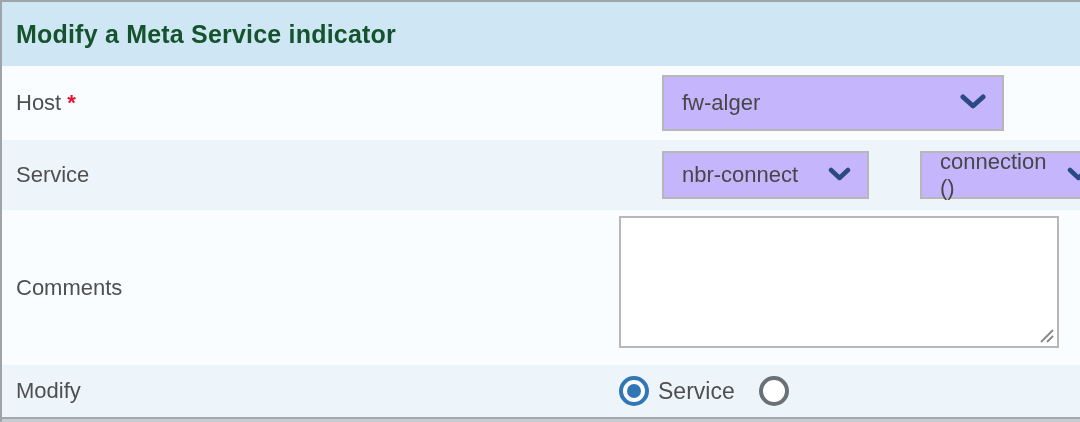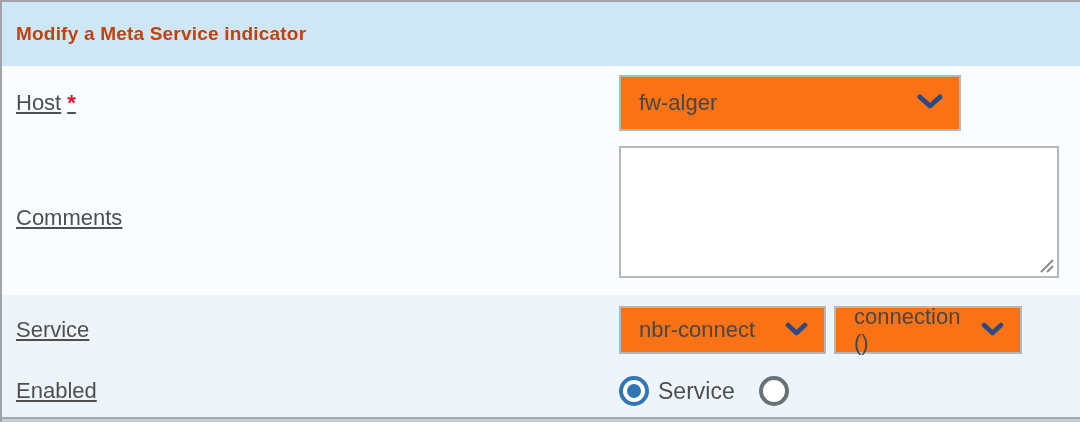--- a/index.html
+++ b/index.html
@@ -12,55 +12,55 @@
     width: 1080px; height: 422px;
     border-left: 2px solid #9fa4a8;
     border-top: 2px solid #9fa4a8;
     display: flex; flex-direction: column;
   }
   .panel-header {
     height: 64px; flex: 0 0 64px;
     background: #cfe7f5;
     display: flex; align-items: center;
     padding-left: 14px;
-    font-size: 19px; font-weight: bold; color: #c2410c;
+    font-size: 25px; font-weight: bold; color: #14532d;
     letter-spacing: 0.2px;
   }
   .row {
     position: relative;
     display: flex; align-items: center;
     width: 100%;
   }
   .row-pale { background: #fafdff; }
   .row-blue { background: #edf5fb; }
   .row-host     { height: 74px; flex: 0 0 74px; }
   .row-service  { height: 70px; flex: 0 0 70px; }
   .row-comments { height: 155px; flex: 0 0 155px; }
   .row-status   { height: 52px; flex: 0 0 52px; }
   .row-label {
     position: absolute; left: 14px; top: 50%;
     transform: translateY(-50%);
     font-size: 22px; color: #4f4f4f;
     white-space: nowrap;
-    text-decoration: underline;
   }
   .required-star { color: #e8112d; font-weight: bold; margin-left: 6px; }
   .field-area {
     margin-left: 617px;
     display: flex; align-items: center;
   }
   
   .select-box {
-    background: #f97316;
+    background: #c4b5fd;
     border: 2px solid #b7b7b7;
     display: flex; align-items: center;
     justify-content: space-between;
     padding: 0 16px 0 18px;
     font-size: 22px; color: #474747;
     cursor: default;
+    margin-left: 43px;
   }
   .select-host { width: 342px; height: 56px; }
   .select-service { width: 207px; height: 48px; margin-right: 8px; }
   .select-metric { width: 188px; height: 48px; }
   .chev { flex: 0 0 auto; margin-left: 10px; }
   
   .comments-wrap { position: relative; margin-top: -11px; }
   textarea.comments {
     width: 440px; height: 132px;
     background: #ffffff;
@@ -109,35 +109,20 @@
         <span>fw-alger</span>
         <span class="chev">
           <svg width="26" height="16" viewBox="0 0 26 16">
               <polyline points="3,3 13,12 23,3" fill="none" stroke="#2b4a85" stroke-width="5" stroke-linecap="round" stroke-linejoin="round"></polyline>
             </svg>
         </span>
       </div>
     </div>
   </div>
 
-  <div class="row row-pale row-comments">
-    <div class="row-label">Comments</div>
-    <div class="field-area">
-      <div class="comments-wrap">
-        <textarea class="comments" placeholder="" style=""></textarea>
-        <span class="resize-handle">
-          <svg width="18" height="18" viewBox="0 0 18 18">
-            <line x1="4" y1="16" x2="16" y2="4" stroke="#8a8a8a" stroke-width="2"></line>
-            <line x1="10" y1="16" x2="16" y2="10" stroke="#8a8a8a" stroke-width="2"></line>
-          </svg>
-        </span>
-      </div>
-    </div>
-  </div>
-
   <div class="row row-blue row-service">
     <div class="row-label">Service</div>
     <div class="field-area">
       <div class="select-box select-service" role="combobox" aria-expanded="false">
         <span>nbr-connect</span>
         <span class="chev">
           <svg width="23" height="15" viewBox="0 0 23 15">
               <polyline points="3,3 11.5,11 20,3" fill="none" stroke="#2b4a85" stroke-width="4.5" stroke-linecap="round" stroke-linejoin="round"></polyline>
             </svg>
         </span>
@@ -146,22 +131,37 @@
         <span>connection ()</span>
         <span class="chev">
           <svg width="23" height="15" viewBox="0 0 23 15">
               <polyline points="3,3 11.5,11 20,3" fill="none" stroke="#2b4a85" stroke-width="4.5" stroke-linecap="round" stroke-linejoin="round"></polyline>
             </svg>
         </span>
       </div>
     </div>
   </div>
 
+  <div class="row row-pale row-comments">
+    <div class="row-label">Comments</div>
+    <div class="field-area">
+      <div class="comments-wrap">
+        <textarea class="comments" placeholder="" style=""></textarea>
+        <span class="resize-handle">
+          <svg width="18" height="18" viewBox="0 0 18 18">
+            <line x1="4" y1="16" x2="16" y2="4" stroke="#8a8a8a" stroke-width="2"></line>
+            <line x1="10" y1="16" x2="16" y2="10" stroke="#8a8a8a" stroke-width="2"></line>
+          </svg>
+        </span>
+      </div>
+    </div>
+  </div>
+
   <div class="row row-blue row-status">
-    <div class="row-label">Enabled</div>
+    <div class="row-label">Modify</div>
     <div class="field-area">
       <div class="radio-option" role="radio" aria-checked="true">
         <span class="radio-circle radio-on">
             <span class="radio-dot"></span>
           </span>
         <span class="radio-label">Service</span>
       </div>
       <div class="radio-option" role="radio" aria-checked="false">
         <span class="radio-circle radio-off"></span>
       </div>

